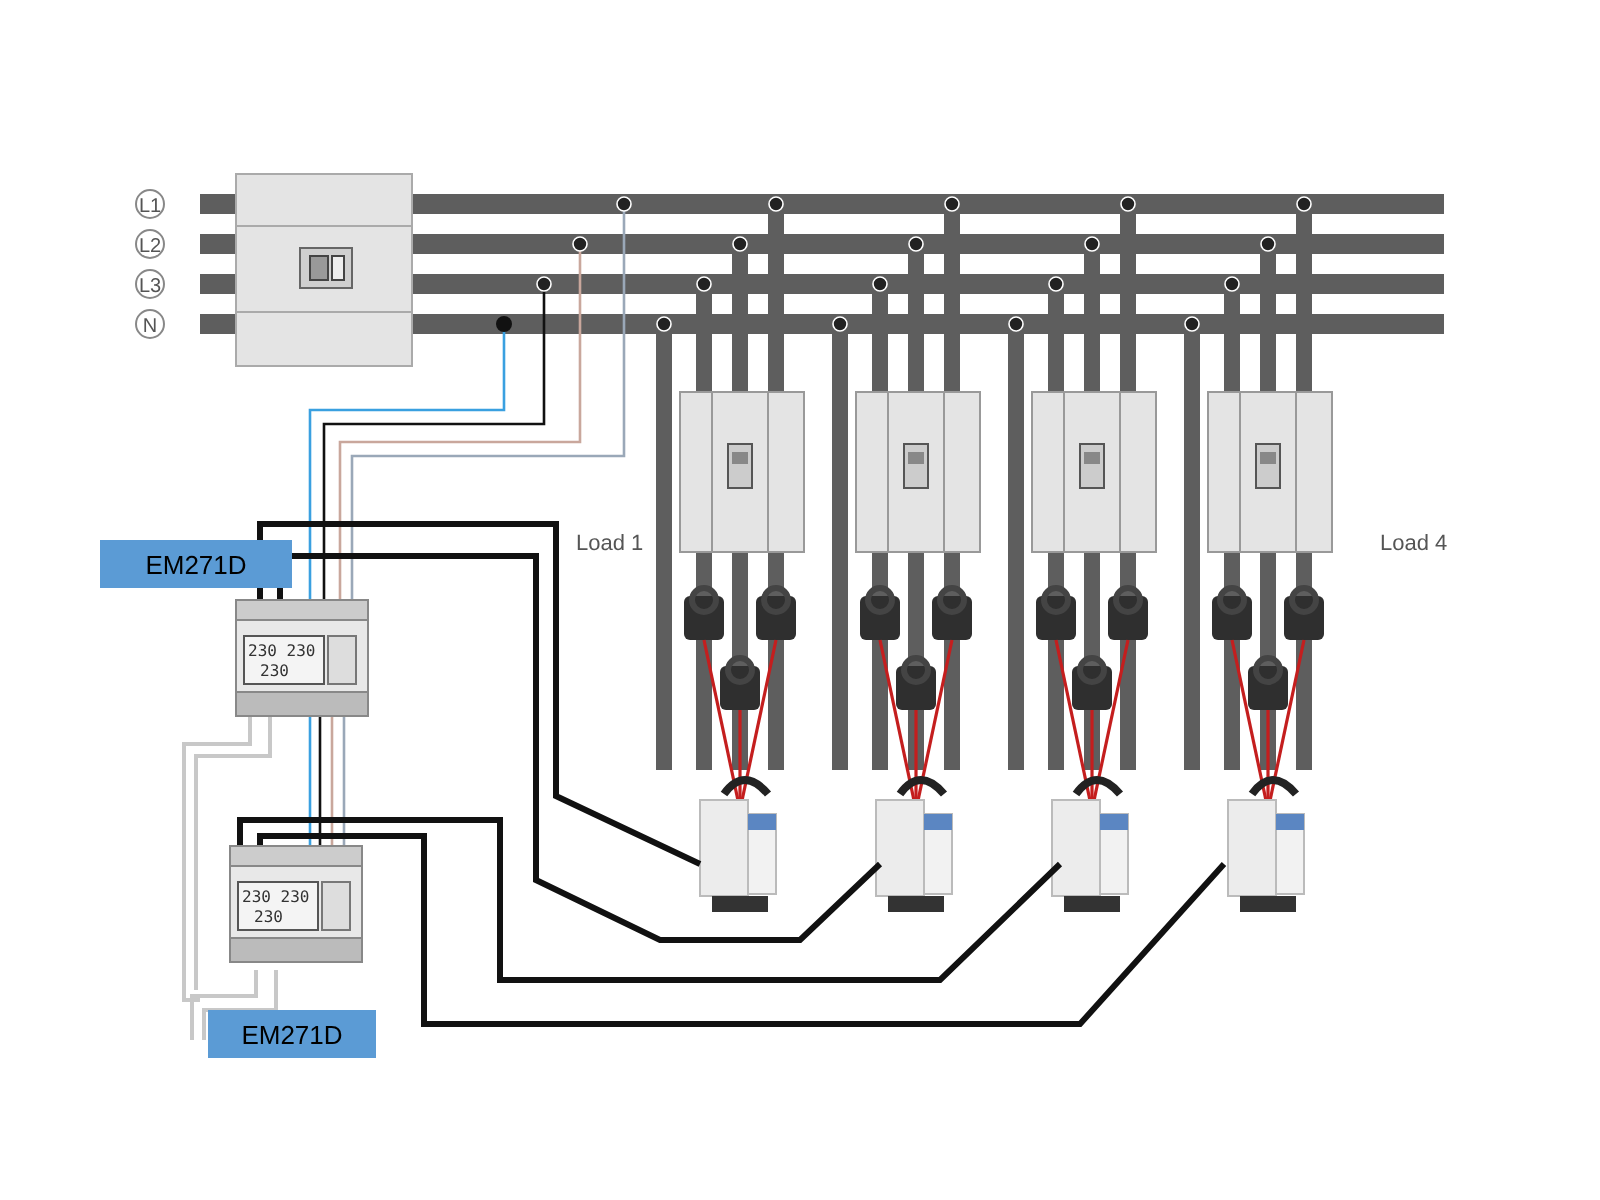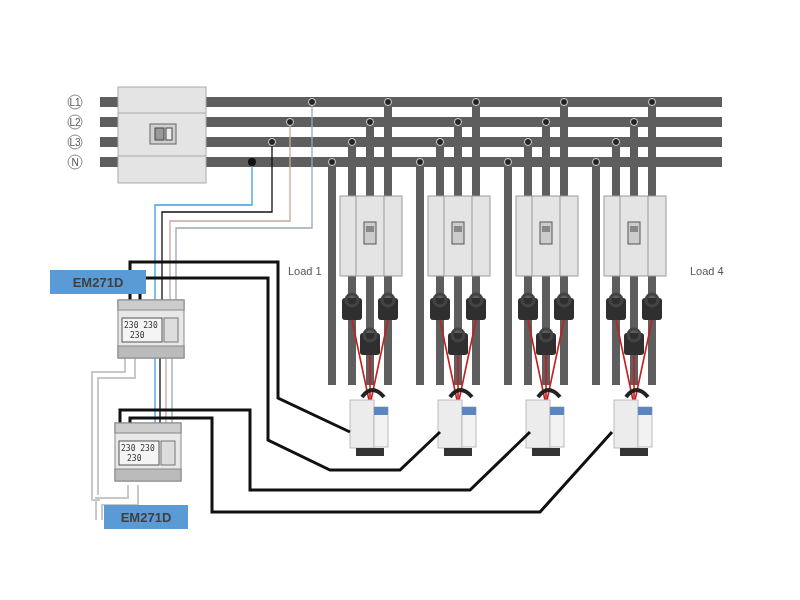--- a/index.html
+++ b/index.html
@@ -1,20 +1,20 @@
 <!DOCTYPE html>
 <html><head>
 <meta charset="utf-8">
 <style>
   html,body{margin:0;padding:0;background:#fff;}
   body{width:800px;height:600px;position:relative;overflow:hidden;font-family:"Liberation Sans",sans-serif;}
   svg{position:absolute;left:0;top:0;}
   .lbl{font-family:"Liberation Sans",sans-serif;font-size:11px;fill:#555;}
   .phase{font-family:"Liberation Sans",sans-serif;font-size:10px;fill:#555;}
-  .tag{position:absolute;background:#5b9bd5;color:#404040;font-weight:bold;font-size:13px;display:flex;align-items:center;justify-content:center;font-family:"Liberation Sans",sans-serif;}
+  .tag{position:absolute;background:#5b9bd5;color:#000000;font-weight:normal;font-size:13px;display:flex;align-items:center;justify-content:center;font-family:"Liberation Sans",sans-serif;}
   .lcd{font-family:"DejaVu Sans Mono",monospace;font-size:8px;fill:#333;}
 </style>
 </head>
 <body>
 
 <svg width="800" height="600" viewBox="0 0 800 600">
 
   <g>
     <g>
       <circle cx="75" cy="102" r="7" fill="#fff" stroke="#888" stroke-width="1"></circle>

